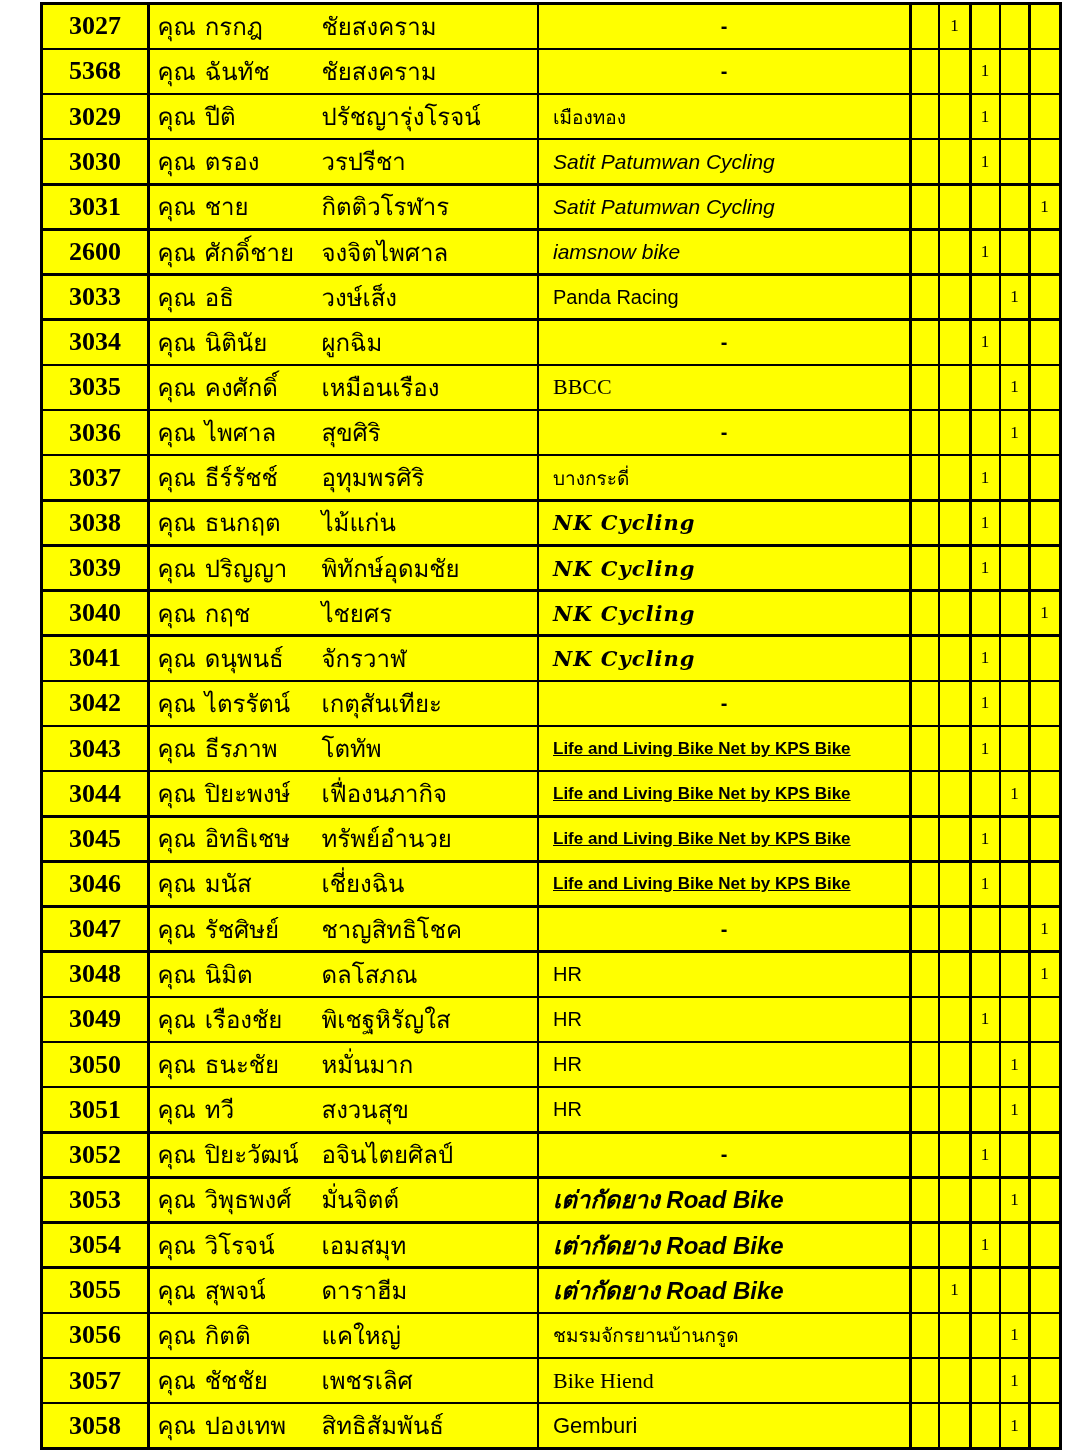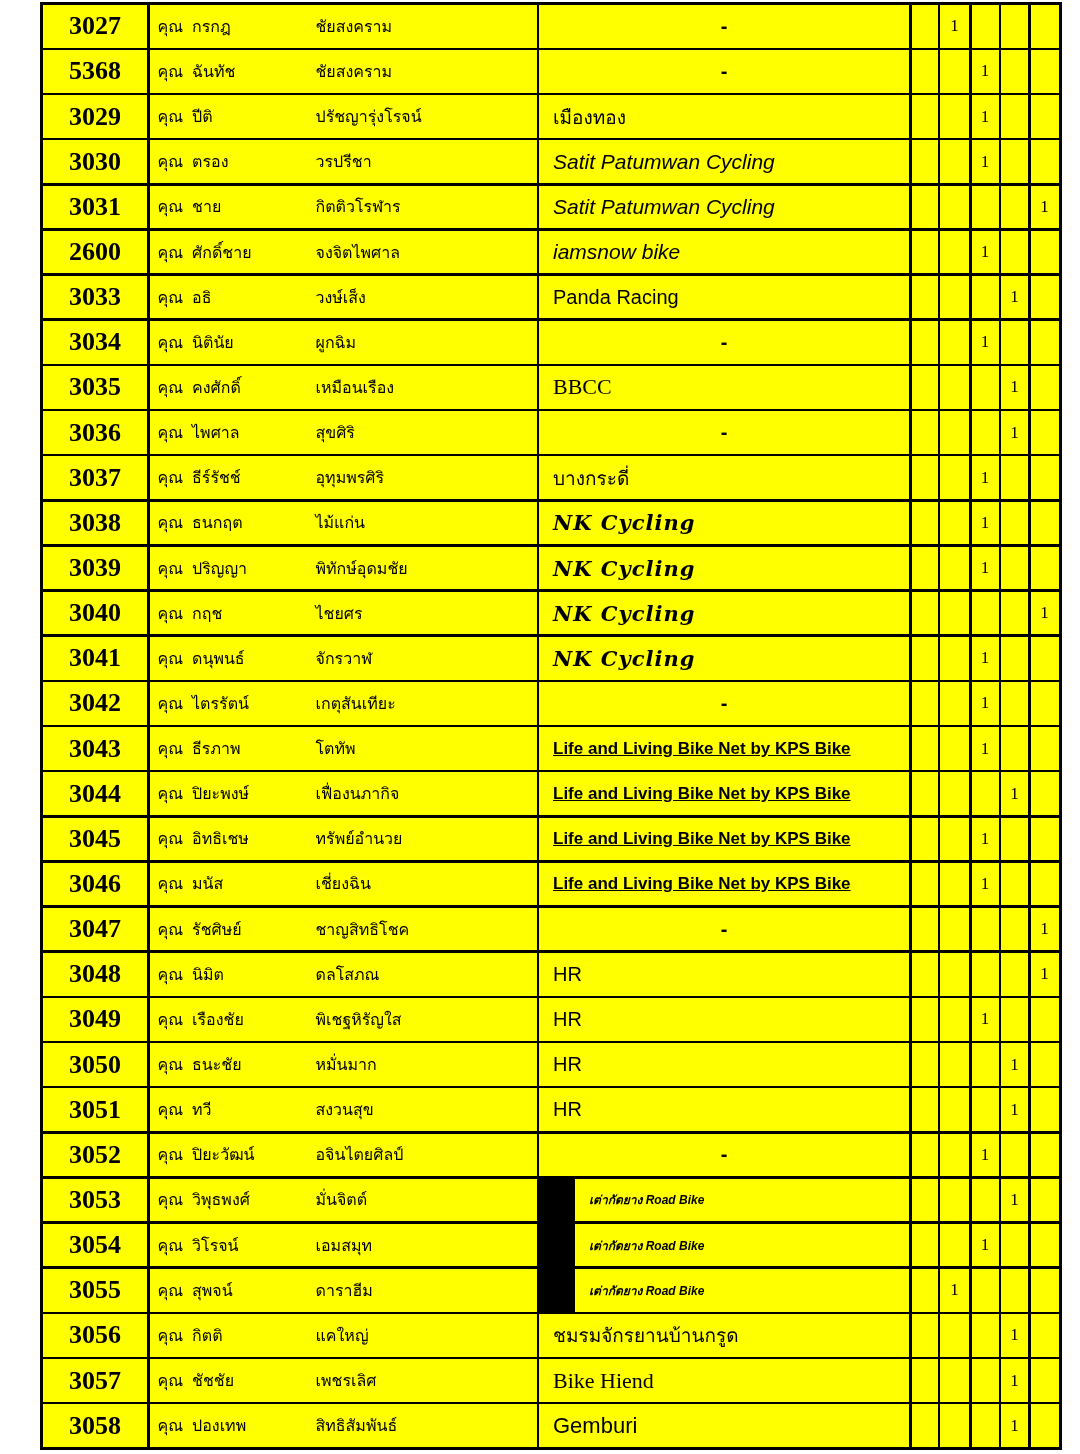--- a/index.html
+++ b/index.html
@@ -18,33 +18,33 @@
   }
   .cell{
     background:#ffff00;display:flex;align-items:center;
     overflow:hidden;white-space:nowrap;
   }
   .cell.id{
     justify-content:center;
     font-family:"Liberation Serif",serif;font-weight:bold;font-size:26px;
   }
   .cell.name{
-    position:relative;padding-left:8px;font-size:16px;
+    position:relative;padding-left:8px;font-size:24px;
   }
   .cell.name .ttl{margin-right:9px;}
-  .cell.name .ln{position:absolute;left:166px;}
+  .cell.name .ln{position:absolute;left:172px;}
   .cell.team{padding-left:14px;font-size:19px;}
   .cell.team.t-dash{justify-content:center;padding-left:0;font-weight:bold;font-size:20px;}
   .cell.team.t-thai{font-size:19px;}
   .cell.team.t-italic{font-style:italic;font-size:21px;}
   .cell.team.t-bold{font-weight:400;font-size:20px;}
   .cell.team.t-bold-long{font-weight:700;font-size:17px;text-decoration:underline;}
   .cell.team.t-serif{font-family:"Liberation Serif",serif;font-size:22px;}
   .cell.team.t-script{font-family:"DejaVu Serif",serif;font-style:italic;font-weight:700;font-size:21px;letter-spacing:1px;}
-  .cell.team.t-bold-italic{font-weight:700;font-style:italic;font-size:12px;margin-left:36px;}
+  .cell.team.t-bold-italic{font-weight:700;font-style:italic;font-size:24px;}
   .cell.team.t-sans{font-size:22px;}
   .cell.mark{
     justify-content:center;
     font-family:"Liberation Serif",serif;font-size:17px;
   }
 </style>
 </head>
 <body>
 
 <div class="sheet">

